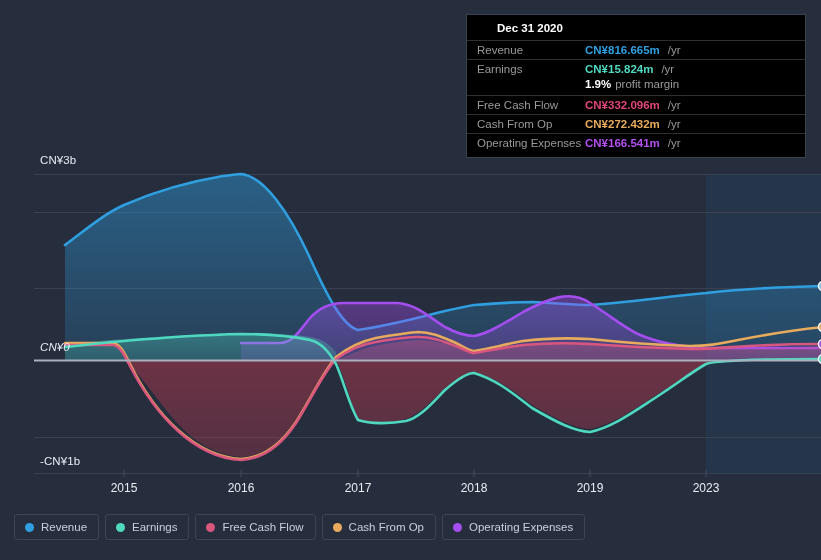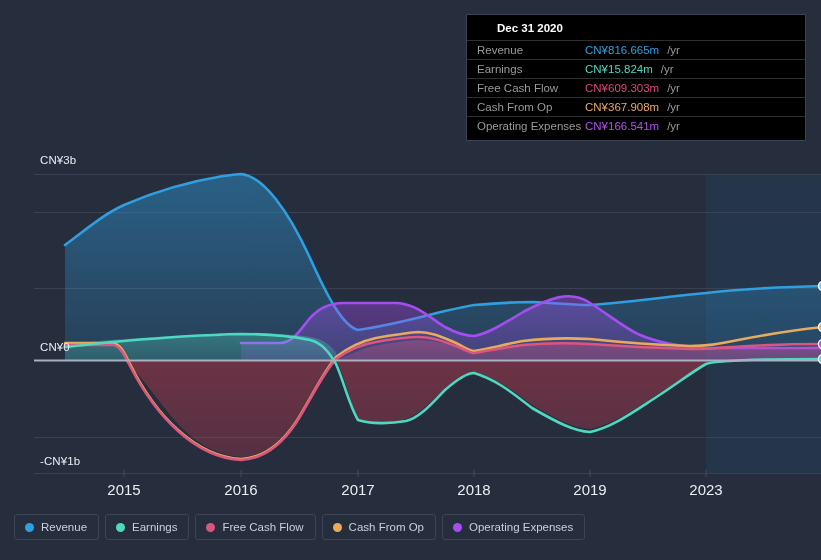--- a/index.html
+++ b/index.html
@@ -17,28 +17,28 @@
 
   
   .y-axis-label {
     position: absolute;
     color: #e9edf4;
     font-size: 11.5px;
     letter-spacing: .1px;
     white-space: nowrap;
   }
   #y-label-top    { left: 22px; top: 154px; }
-  #y-label-zero   { left: 22px; top: 341px; }
+  #y-label-zero   { left: 22px; top: 341px; font-style: italic; }
   #y-label-bottom { left: 22px; top: 455px; }
 
   .x-axis-label {
     position: absolute;
     top: 481px;
     color: #e9edf4;
-    font-size: 15px;
+    font-size: 12px;
     transform: translateX(-50%);
     white-space: nowrap;
   }
 
   
   #tooltip {
     position: absolute;
     left: 466px; top: 14px;
     width: 340px;
     background: #000;
@@ -60,21 +60,21 @@
     padding: 3px 10px 3px 10px;
     min-height: 17px;
   }
   .tt-row.nodivider { border-top: none; padding-top: 0; }
   .tt-label {
     color: #9a9a9a;
     width: 108px;
     flex: none;
     white-space: nowrap;
   }
-  .tt-val { font-weight: normal; white-space: nowrap; text-align: center; }
+  .tt-val { font-weight: bold; white-space: nowrap; text-align: center; }
   .tt-unit { color: #9a9a9a; margin-left: 8px; }
   .tt-sub { color: #9a9a9a; }
   .tt-sub b { color: #ffffff; }
 
   
   #legend {
     position: absolute;
     left: 14px; top: 514px;
     display: flex;
     gap: 6px;
@@ -247,30 +247,35 @@
       <span class="tt-val" style="color:#2f9fe0">CN¥816.665m</span>
       <span class="tt-unit">/yr</span>
     </div>
 
     <div class="tt-row">
       <span class="tt-label">Earnings</span>
       <span class="tt-val" style="color:#4fd8c0">CN¥15.824m</span>
       <span class="tt-unit">/yr</span>
     </div>
 
+    <div class="tt-row nodivider">
+      <span class="tt-label"></span>
+      <span class="tt-sub"><b>1.9%</b></span>
+      <span class="tt-sub" style="margin-left:4px">profit margin</span>
+    </div>
 
     <div class="tt-row">
       <span class="tt-label">Free Cash Flow</span>
-      <span class="tt-val" style="color:#e0457b">CN¥609.303m</span>
+      <span class="tt-val" style="color:#e0457b">CN¥332.096m</span>
       <span class="tt-unit">/yr</span>
     </div>
 
     <div class="tt-row">
       <span class="tt-label">Cash From Op</span>
-      <span class="tt-val" style="color:#e8ab5e">CN¥367.908m</span>
+      <span class="tt-val" style="color:#e8ab5e">CN¥272.432m</span>
       <span class="tt-unit">/yr</span>
     </div>
 
     <div class="tt-row">
       <span class="tt-label">Operating Expenses</span>
       <span class="tt-val" style="color:#b44ff0">CN¥166.541m</span>
       <span class="tt-unit">/yr</span>
     </div>
   </div>
 

